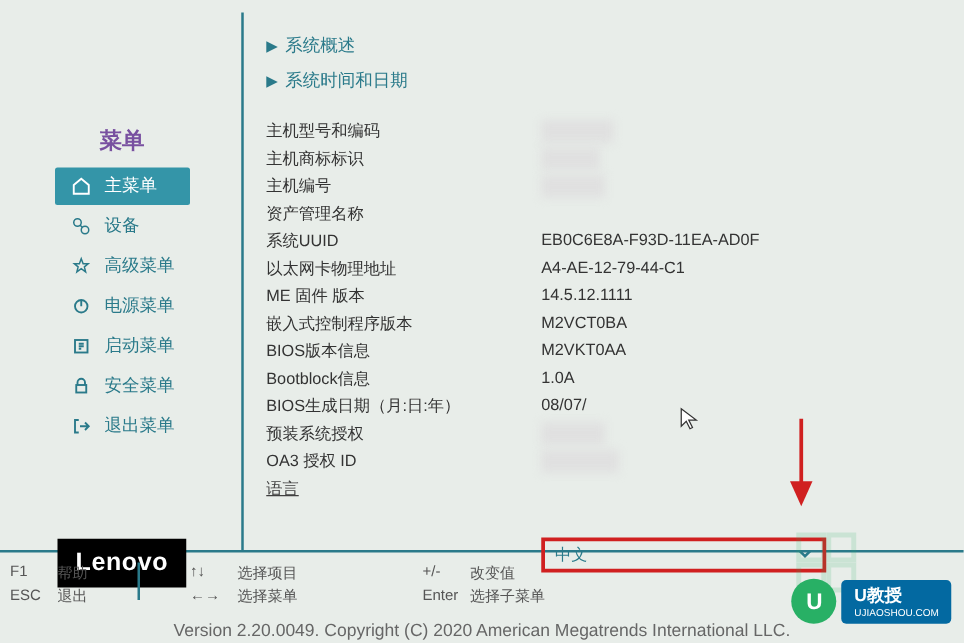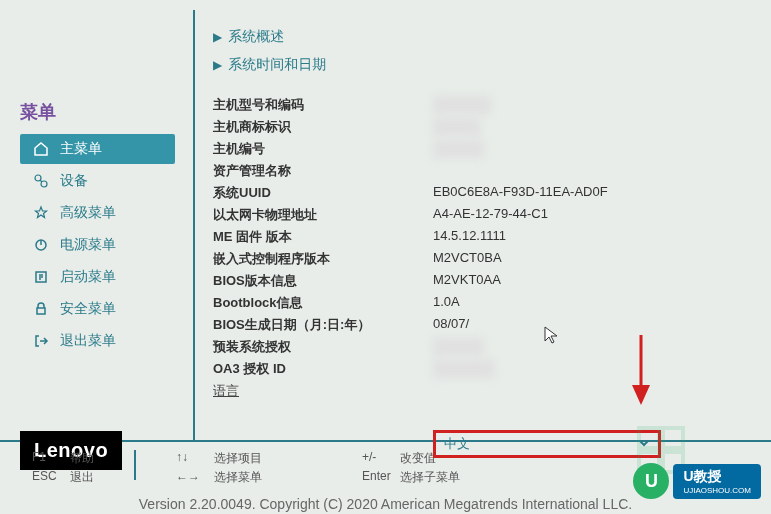--- a/index.html
+++ b/index.html
@@ -15,20 +15,21 @@
 }
 .container {
   display: flex;
   height: 440px;
   padding: 10px 20px 0 20px;
 }
 .sidebar {
   width: 155px;
   display: flex;
   flex-direction: column;
+  align-items: center;
 }
 .sidebar-title {
   color: #7850a0;
   font-size: 18px;
   font-weight: bold;
   margin-bottom: 10px;
   margin-top: 90px;
 }
 .menu-items {
   display: flex;
@@ -92,21 +93,21 @@
   margin-top: 22px;
 }
 .info-row {
   display: flex;
   margin-bottom: 4px;
   font-size: 13px;
 }
 .info-label {
   width: 220px;
   color: #333;
-  font-weight: 700;
+  font-weight: 400;
 }
 .info-value {
   color: #333;
 }
 .blurred {
   filter: blur(4px);
   color: #999;
   background: #e0e0e0;
   padding: 0 20px;
 }
@@ -140,21 +141,21 @@
   pointer-events: none;
 }
 .cursor-icon {
   position: absolute;
   right: 192px;
   top: 315px;
   pointer-events: none;
 }
 .footer {
   border-top: 2px solid #2a7a8a;
-  padding: 8px 32px;
+  padding: 8px 8px;
   display: flex;
   gap: 40px;
   font-size: 12px;
   color: #555;
 }
 .footer-divider {
   width: 2px;
   height: 30px;
   background: #2a7a8a;
 }

